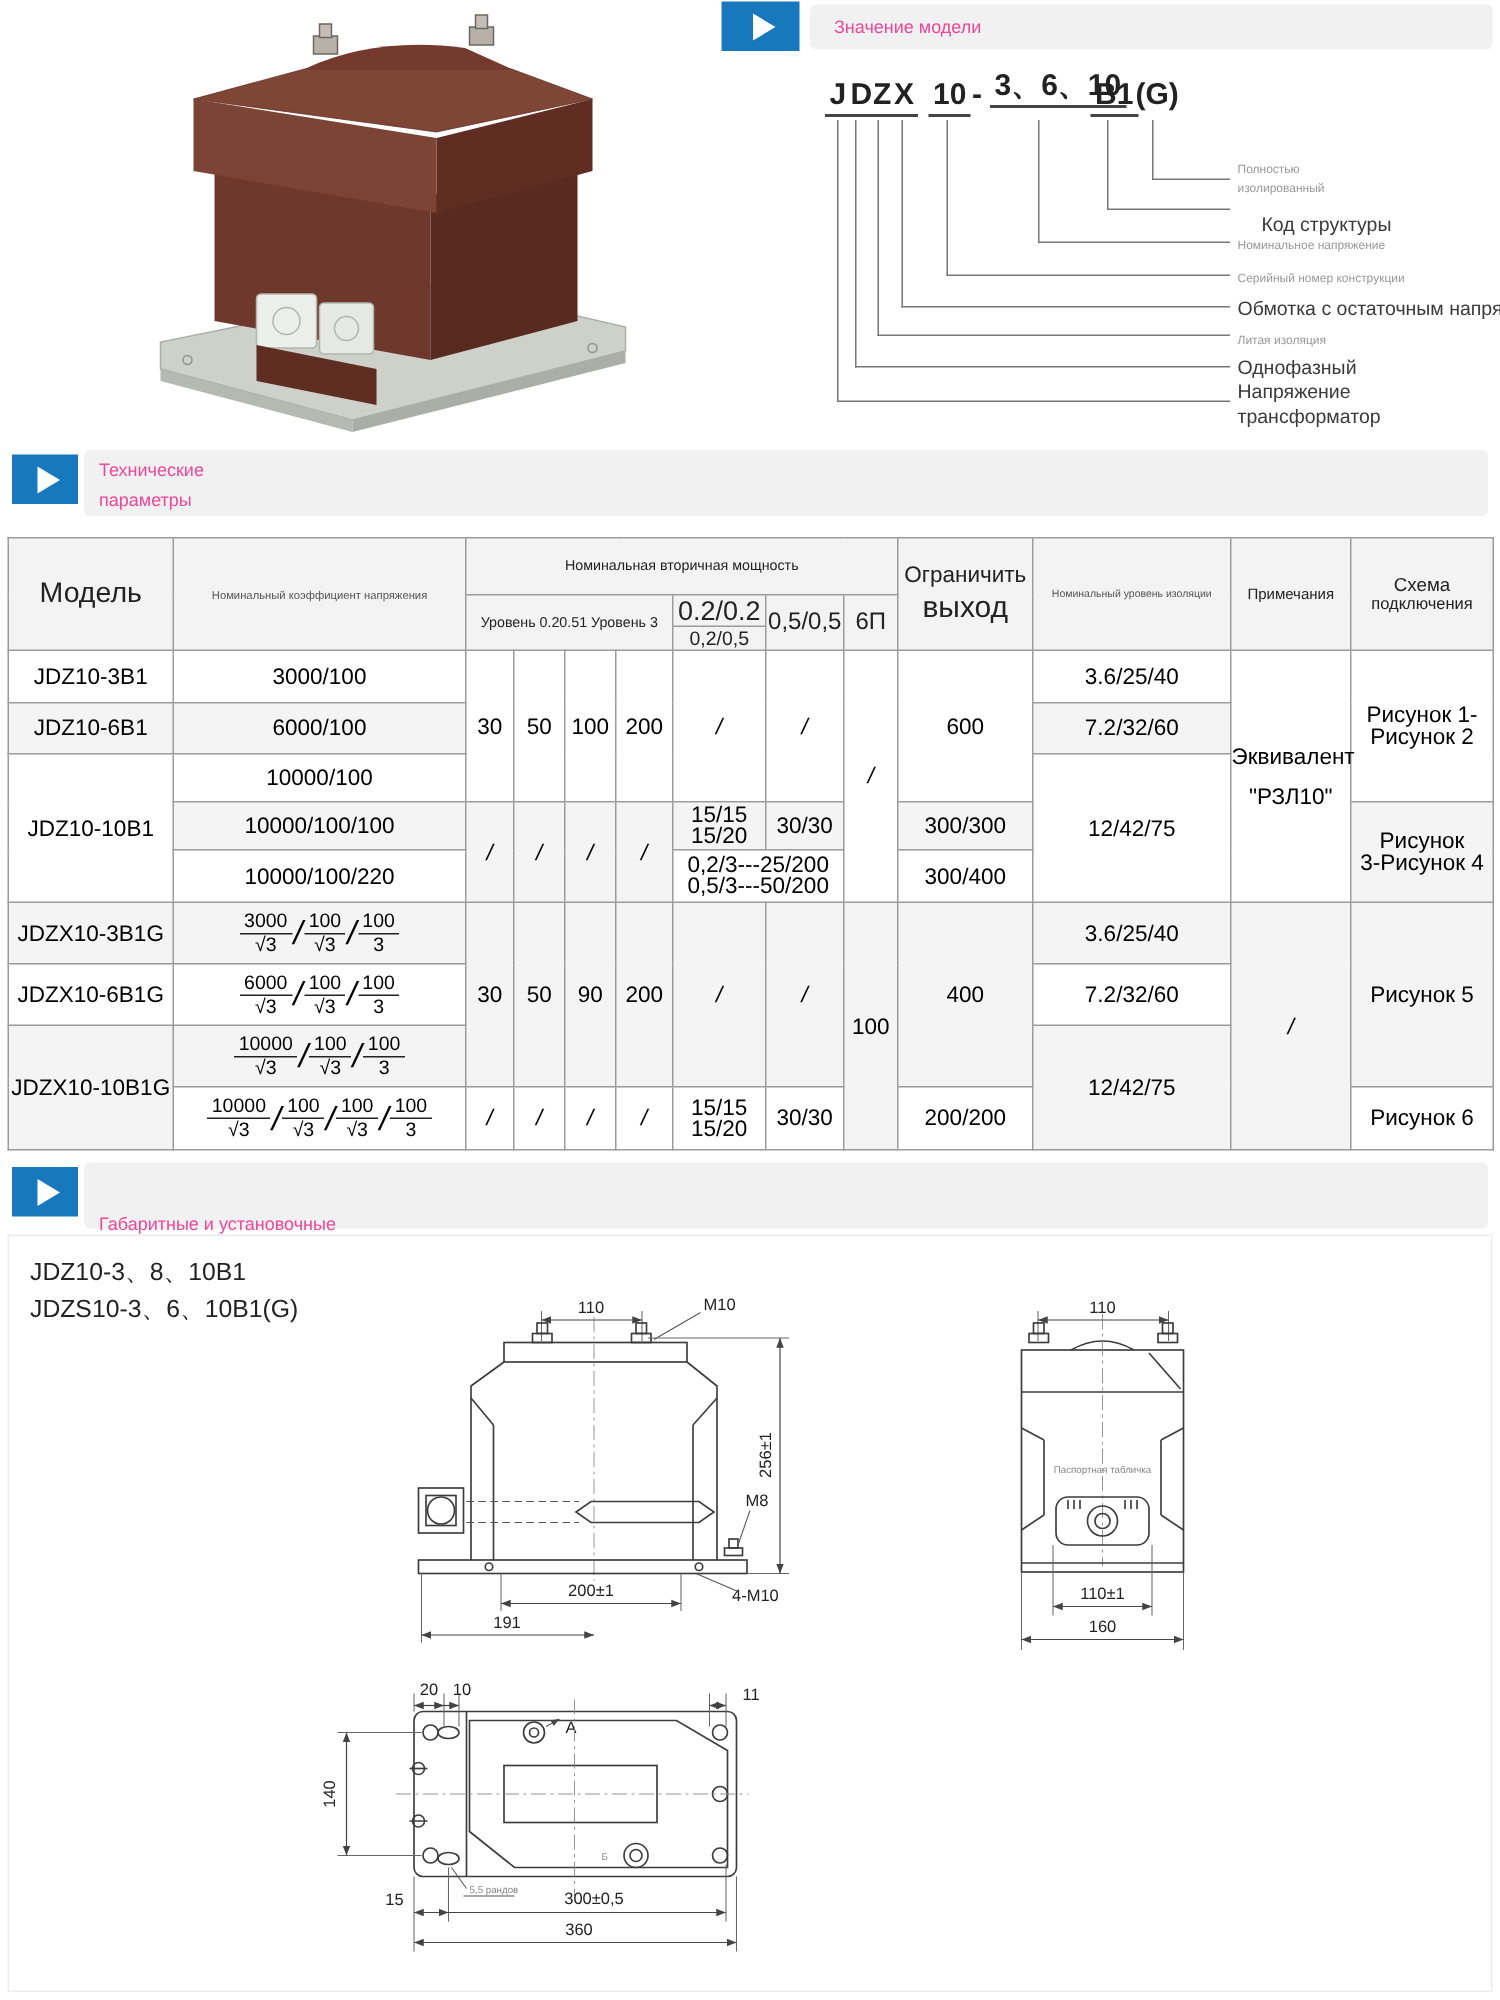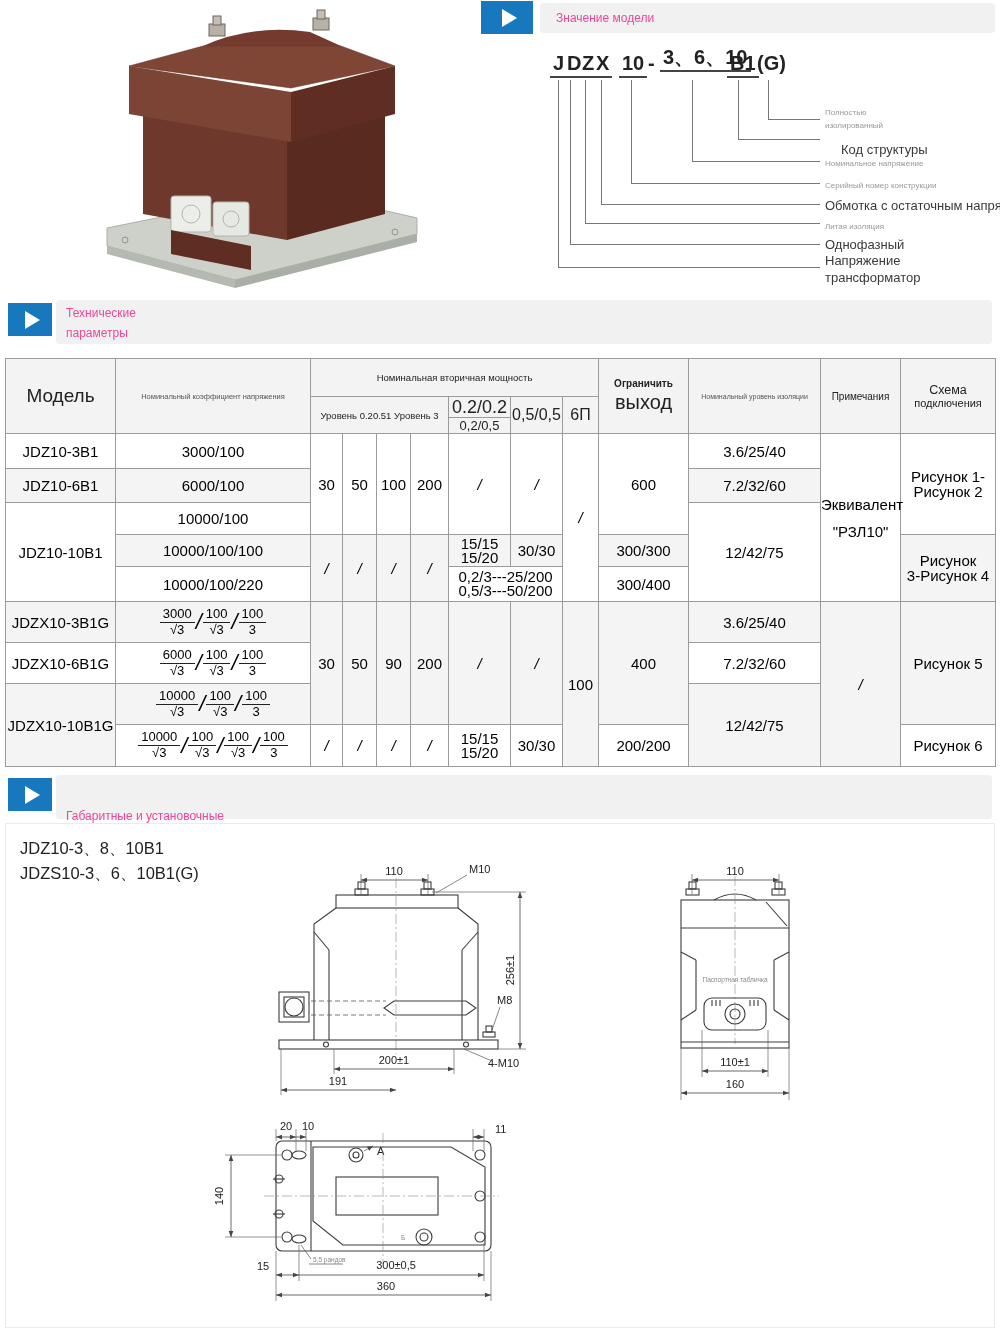--- a/index.html
+++ b/index.html
@@ -37,21 +37,21 @@
   .params td { font-size:15px; color:#000000; }
   .th-model { font-size:19px; }
   .th-coeff { font-size:7.5px; color:#555; }
   .th-power { font-size:9.5px; }
   .th-levels { font-size:9.5px; }
   .th-acc02 { padding:0; }
   .acc02a { font-size:18px; border-bottom:1px solid #9b9b9b; line-height:20px; }
   .acc02b { font-size:13px; line-height:15px; }
   .th-acc05 { font-size:16px; }
   .th-6p { font-size:16px; }
-  .limit1 { font-size:10px;font-weight:bold; }
+  .limit1 { font-size:15px; }
   .limit2 { font-size:20px; margin-top:2px; }
   .th-insul { font-size:7px; color:#555; }
   .th-notes { font-size:10px; }
   .scheme1 { font-size:12.5px; }
   .scheme2 { font-size:11px; }
   .sl { font-size:16px; font-style:italic; }
   .small2 { font-size:13px; line-height:14px; }
   .merged { font-size:11px; line-height:14px; }
   .notes { font-size:10.5px; color:#333; }
   .notes .nq { margin-top:10px; }

